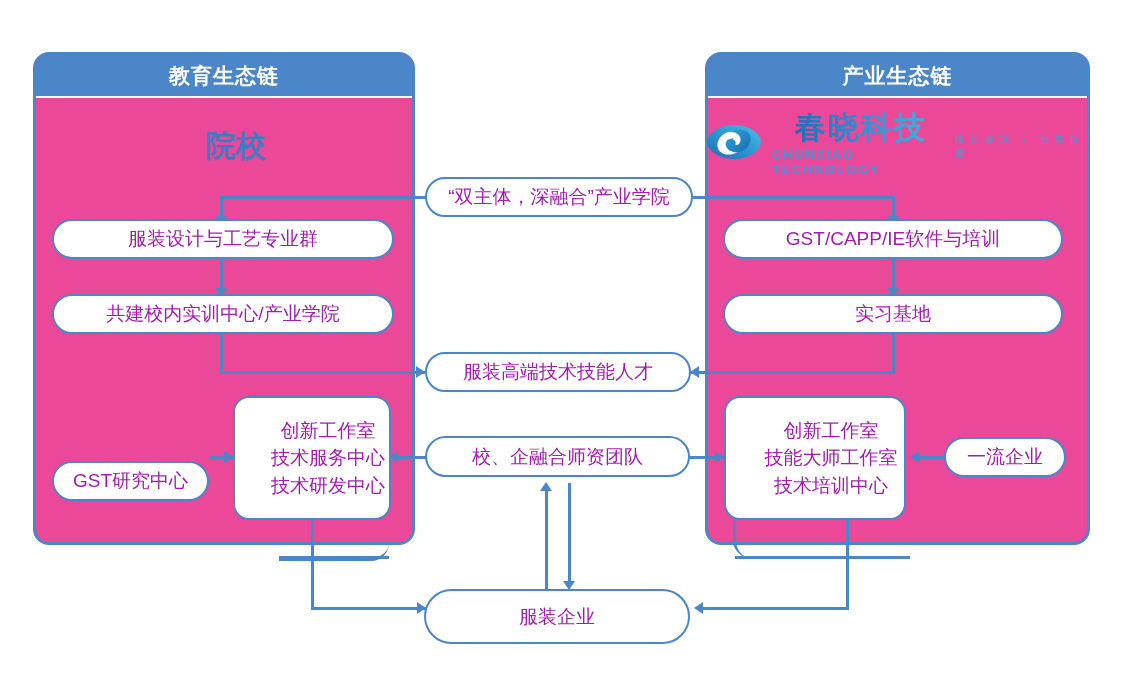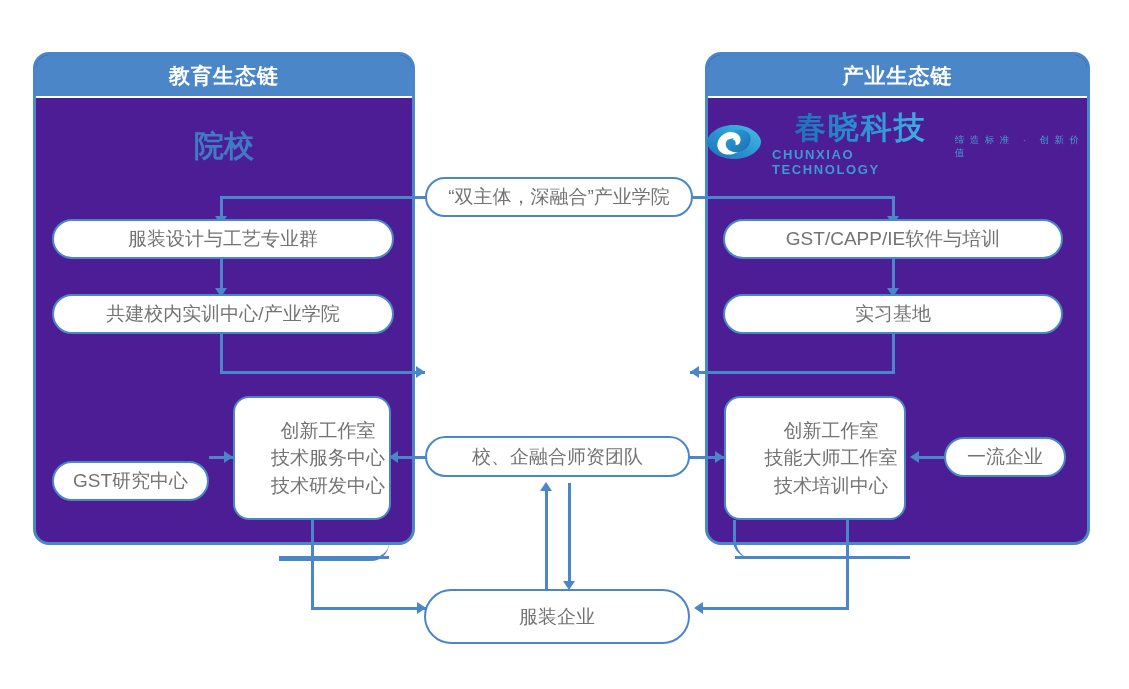--- a/index.html
+++ b/index.html
@@ -9,42 +9,42 @@
     font-family:"Liberation Sans","DejaVu Sans",sans-serif;
     overflow:hidden;
   }
   #stage{position:relative;width:1129px;height:689px;}
 
   
   .panel{
     position:absolute;
     border:3px solid #4a86c8;
     border-radius:16px;
-    background:#4c1d95;
+    background:#ec4899;
     box-sizing:border-box;
     overflow:hidden;
   }
   .panel-header{
     height:41px;
     background:#4a86c8;
     color:#ffffff;
     font-size:21px;
     font-weight:bold;
     letter-spacing:1px;
     display:flex;align-items:center;justify-content:center;
     border-bottom:2px solid #ffffff;
   }
 
   
   .node{
     position:absolute;
     box-sizing:border-box;
     border:2px solid #4a86c8;
     background:#ffffff;
-    color:#737373;
+    color:#a21caf;
     display:flex;align-items:center;justify-content:center;
     text-align:center;
     font-size:19px;
     line-height:1.45;
     z-index:6;
   }
   .pill{border-radius:999px;}
   .rrect{border-radius:16px;}
   .node.multi{flex-direction:column;padding-left:32px;}
 
@@ -94,21 +94,21 @@
 <div id="stage">
 
   <div class="panel" style="left:33px;top:52px;width:382px;height:493px;">
     <div class="panel-header">教育生态链</div>
   </div>
 
   <div class="panel" style="left:705px;top:52px;width:385px;height:493px;">
     <div class="panel-header">产业生态链</div>
   </div>
 
-  <div class="heading" style="left:33px;top:126px;width:382px;text-align:center;font-size:30px;">院校</div>
+  <div class="heading" style="left:33px;top:126px;width:382px;text-align:center;font-size:30px;padding-left:12px;">院校</div>
 
   <div id="logo" style="left:705px;top:112px;width:385px;">
     <div class="logo-row">
       <span style="display:block;">
         <svg width="58" height="38" viewBox="0 0 58 38" xmlns="http://www.w3.org/2000/svg">
           <defs>
             <linearGradient id="lg1" x1="0" y1="1" x2="1" y2="0">
               <stop offset="0%" stop-color="#1c6fb4"></stop>
               <stop offset="55%" stop-color="#2f9ad4"></stop>
               <stop offset="100%" stop-color="#49c0e4"></stop>
@@ -187,20 +187,23 @@
   <div class="ln lnh" style="left:279px;top:556px;width:110px;"></div>
   <div class="elbow" style="left:279px;top:520px;width:110px;height:38px;border-top:none;border-left:none;border-right:none;border-bottom-right-radius:18px;"></div>
 
   <div class="ln lnh" style="left:735px;top:556px;width:175px;"></div>
   <div class="elbow" style="left:733px;top:520px;width:110px;height:38px;border-top:none;border-right:none;border-bottom:none;border-bottom-left-radius:18px;"></div>
 
   <div class="node pill" style="left:425px;top:177px;width:268px;height:40px;font-size:19px;">
     <span>“双主体，深融合”产业学院</span>
   </div>
 
+  <div class="node pill" style="left:425px;top:352px;width:266px;height:40px;">
+    <span>服装高端技术技能人才</span>
+  </div>
 
   <div class="node pill" style="left:425px;top:436px;width:265px;height:41px;">
     <span>校、企融合师资团队</span>
   </div>
 
   <div class="node pill" style="left:424px;top:589px;width:266px;height:55px;">
     <span>服装企业</span>
   </div>
 
   <div class="node pill" style="left:52px;top:219px;width:342px;height:40px;">

